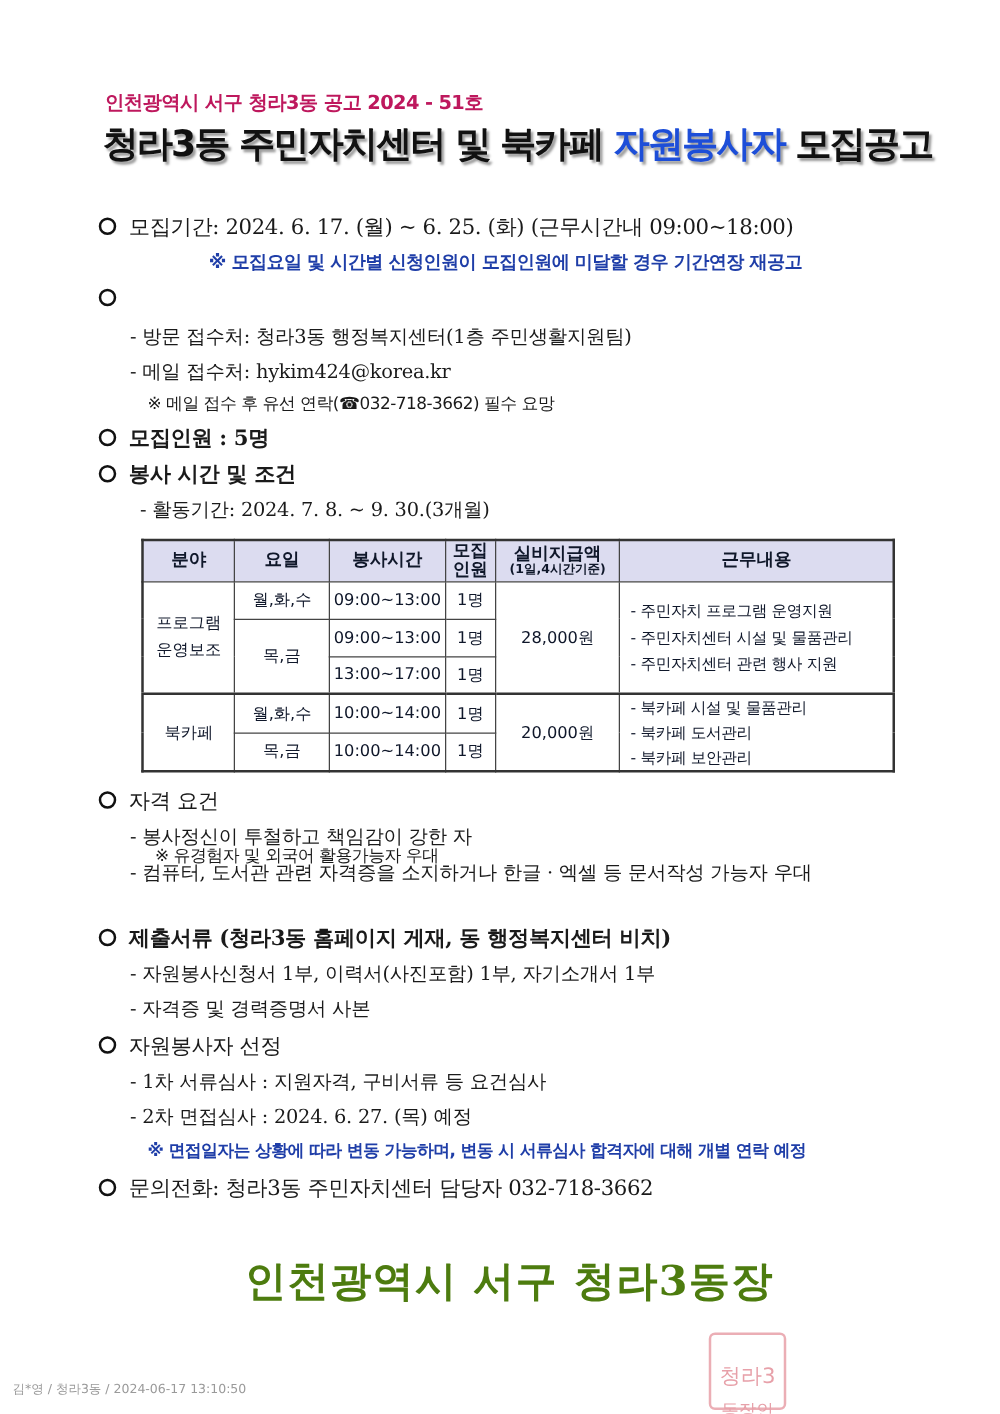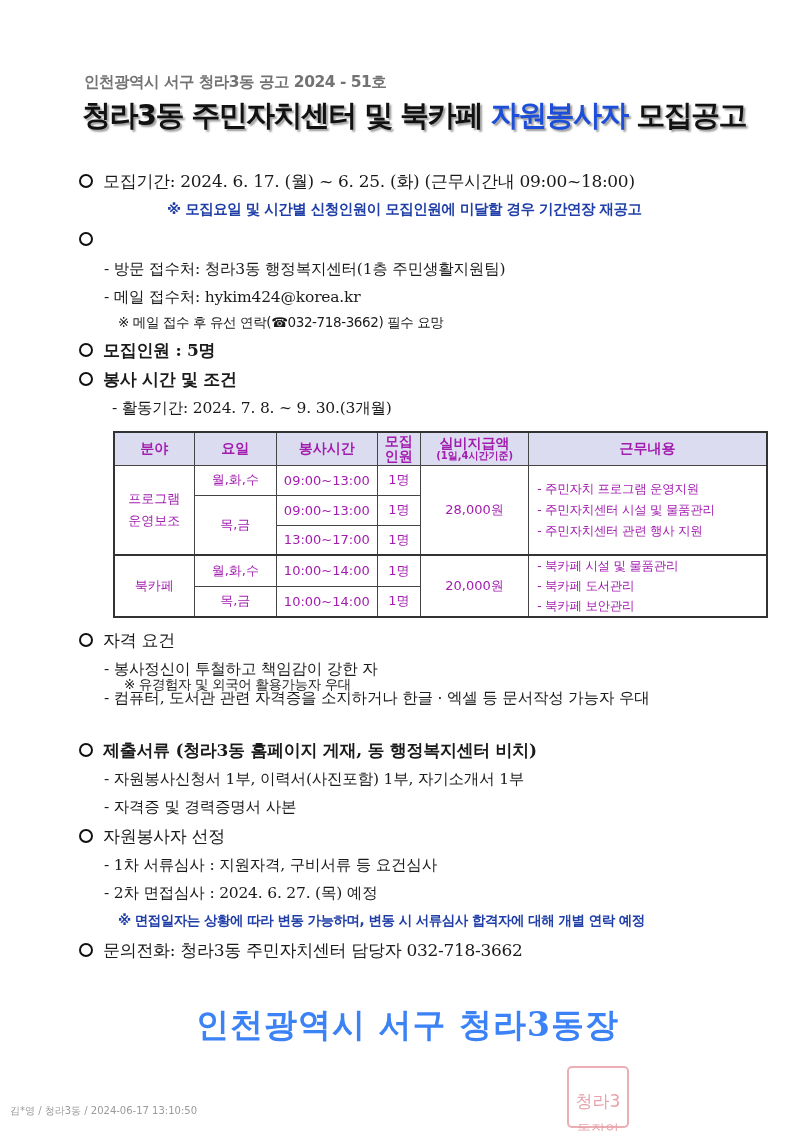--- a/index.html
+++ b/index.html
@@ -1,40 +1,40 @@
 <!DOCTYPE html>
 <html><head>
 <meta charset="utf-8">
 <style>
   * { box-sizing: border-box; margin: 0; padding: 0; }
   html, body { width: 800px; height: 1131px; background: #ffffff; }
   body { position: relative; font-family: "DejaVu Serif", "Liberation Serif", serif; color: #1a1a1a; overflow: hidden; }
   .abs { position: absolute; }
-  .notice-no { left: 84px; top: 72px; font-family: "DejaVu Sans", "Liberation Sans", sans-serif; font-weight: bold; font-size: 15.5px; color: #737373; letter-spacing: -0.5px; }
+  .notice-no { left: 84px; top: 72px; font-family: "DejaVu Sans", "Liberation Sans", sans-serif; font-weight: bold; font-size: 15.5px; color: #be185d; letter-spacing: -0.5px; }
   .title { left: 82px; top: 96px; font-family: "DejaVu Sans", "Liberation Sans", sans-serif; font-weight: bold; font-size: 29px; letter-spacing: -1.6px; color: #111; text-shadow: 2px 2px 2px #9a9a9a; white-space: nowrap; }
   .title .hl { color: #1d4ed8; }
   .line { white-space: nowrap; font-size: 16.5px; letter-spacing: -0.3px; }
   .sec { font-size: 17px; }
   .sec .bullet { display: inline-block; width: 14px; height: 14px; border: 2.2px solid #111; border-radius: 50%; margin-right: 10px; vertical-align: -1px; }
   .sec.bold { font-weight: bold; }
   .note-blue { color: #1f3ea8; font-family: "DejaVu Sans", "Liberation Sans", sans-serif; font-weight: bold; font-size: 14.5px; letter-spacing: -0.5px; white-space: nowrap; }
   .note-small { font-family: "DejaVu Sans", "Liberation Sans", sans-serif; font-size: 13.5px; letter-spacing: -0.4px; white-space: nowrap; }
   .sub { font-size: 15.5px; letter-spacing: -0.2px; white-space: nowrap; }
 
-  table.sched { position: absolute; left: 113px; top: 431px; width: 655px; border-collapse: collapse; font-family: "DejaVu Sans", "Liberation Sans", sans-serif; font-size: 13px; color: #a21caf; }
+  table.sched { position: absolute; left: 113px; top: 431px; width: 603px; border-collapse: collapse; font-family: "DejaVu Sans", "Liberation Sans", sans-serif; font-size: 13px; color: #0f172a; }
   table.sched td, table.sched th { border: 1px solid #444; text-align: center; vertical-align: middle; }
   table.sched th { background: #dcdcf0; font-weight: bold; font-size: 14px; height: 33px; line-height: 1.05; }
   table.sched th .small { display: block; font-size: 10px; font-weight: bold; }
   table.sched td { height: 30px; }
   table.sched td.duty { text-align: left; padding-left: 8px; font-size: 12.5px; line-height: 21px; letter-spacing: -0.3px; }
   table.sched td.duty2 { line-height: 20px; }
   table.sched tr.sep td { border-top: 2px solid #333; }
   table.sched { border: 2px solid #333; }
 
-  .closing { left: 196px; top: 1003px; font-family: "DejaVu Serif", "Liberation Serif", serif; font-weight: bold; font-size: 33px; letter-spacing: 1px; color: #3b82f6; white-space: nowrap; }
+  .closing { left: 196px; top: 1003px; font-family: "DejaVu Serif", "Liberation Serif", serif; font-weight: bold; font-size: 33px; letter-spacing: 1px; color: #4d7c0f; white-space: nowrap; }
   .seal { left: 567px; top: 1025px; width: 62px; height: 62px; border: 2px solid #e8a0a8; border-radius: 5px; color: #e3909a; font-family: "DejaVu Sans", sans-serif; font-size: 17px; line-height: 28px; text-align: center; opacity: 0.85; padding-top: 19px; margin-top: 41px; }
   .footer { left: 10px; top: 1104px; font-family: "DejaVu Sans", "Liberation Sans", sans-serif; font-size: 10px; color: #9a9a9a; white-space: nowrap; }
 </style>
 </head>
 <body>
 
 <div class="abs notice-no">인천광역시 서구 청라3동 공고 2024 - 51호</div>
 
 <div class="abs title">
   <span>청라3동 주민자치센터 및 북카페 </span><span class="hl">자원봉사자</span><span> 모집공고</span>

